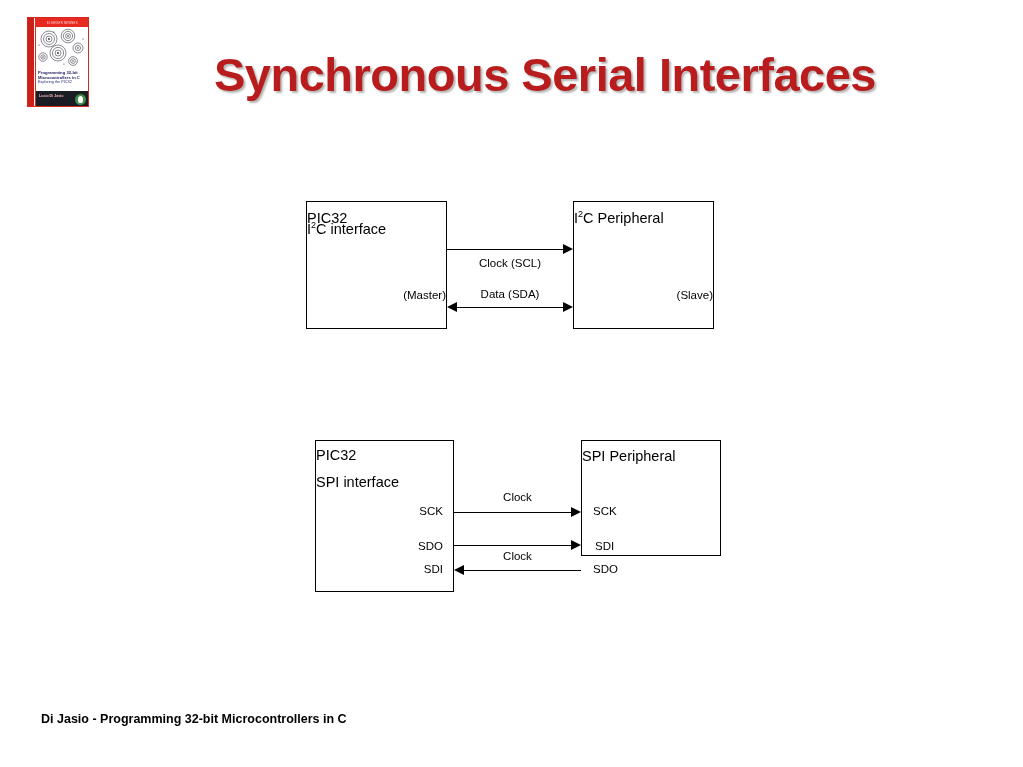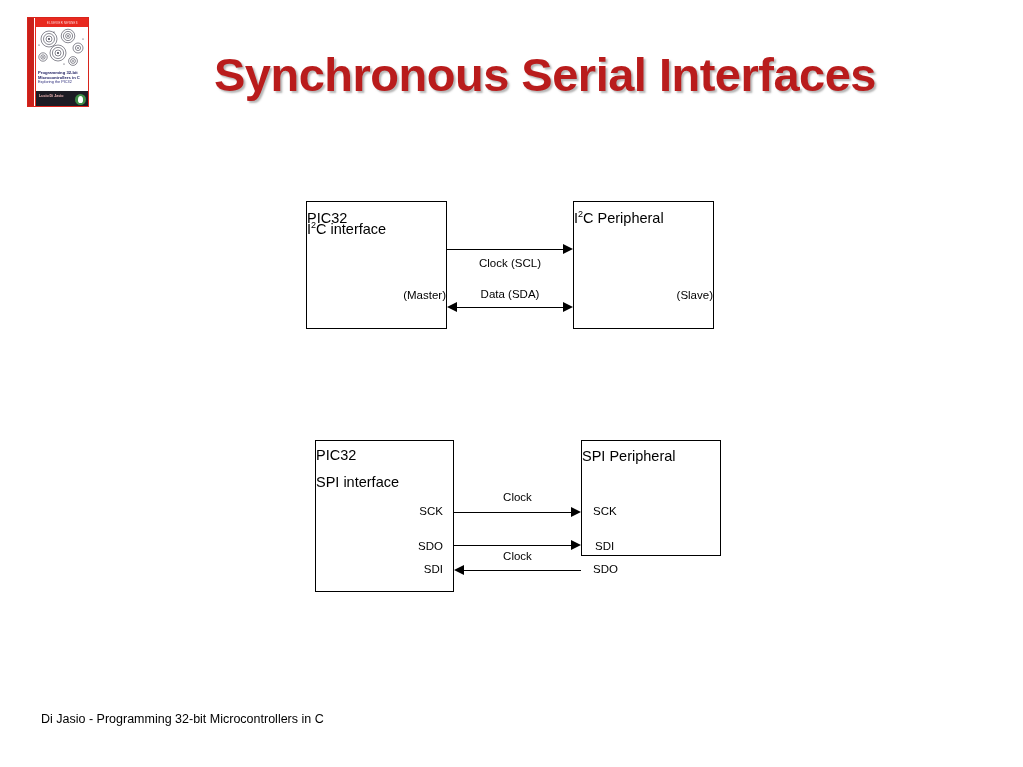--- a/index.html
+++ b/index.html
@@ -179,21 +179,21 @@
     text-align: center;
     white-space: nowrap;
   }
 
   
   .footer {
     position: absolute;
     left: 41px;
     top: 712px;
     font-size: 12.5px;
-    font-weight: normal;
+    font-weight: bold;
     color: #000000;
     white-space: nowrap;
   }
   sup { font-size: 0.62em; vertical-align: super; line-height: 0; }
 </style>
 </head>
 <body>
 
 <div class="book-cover">
   <div class="book-spine"></div>

